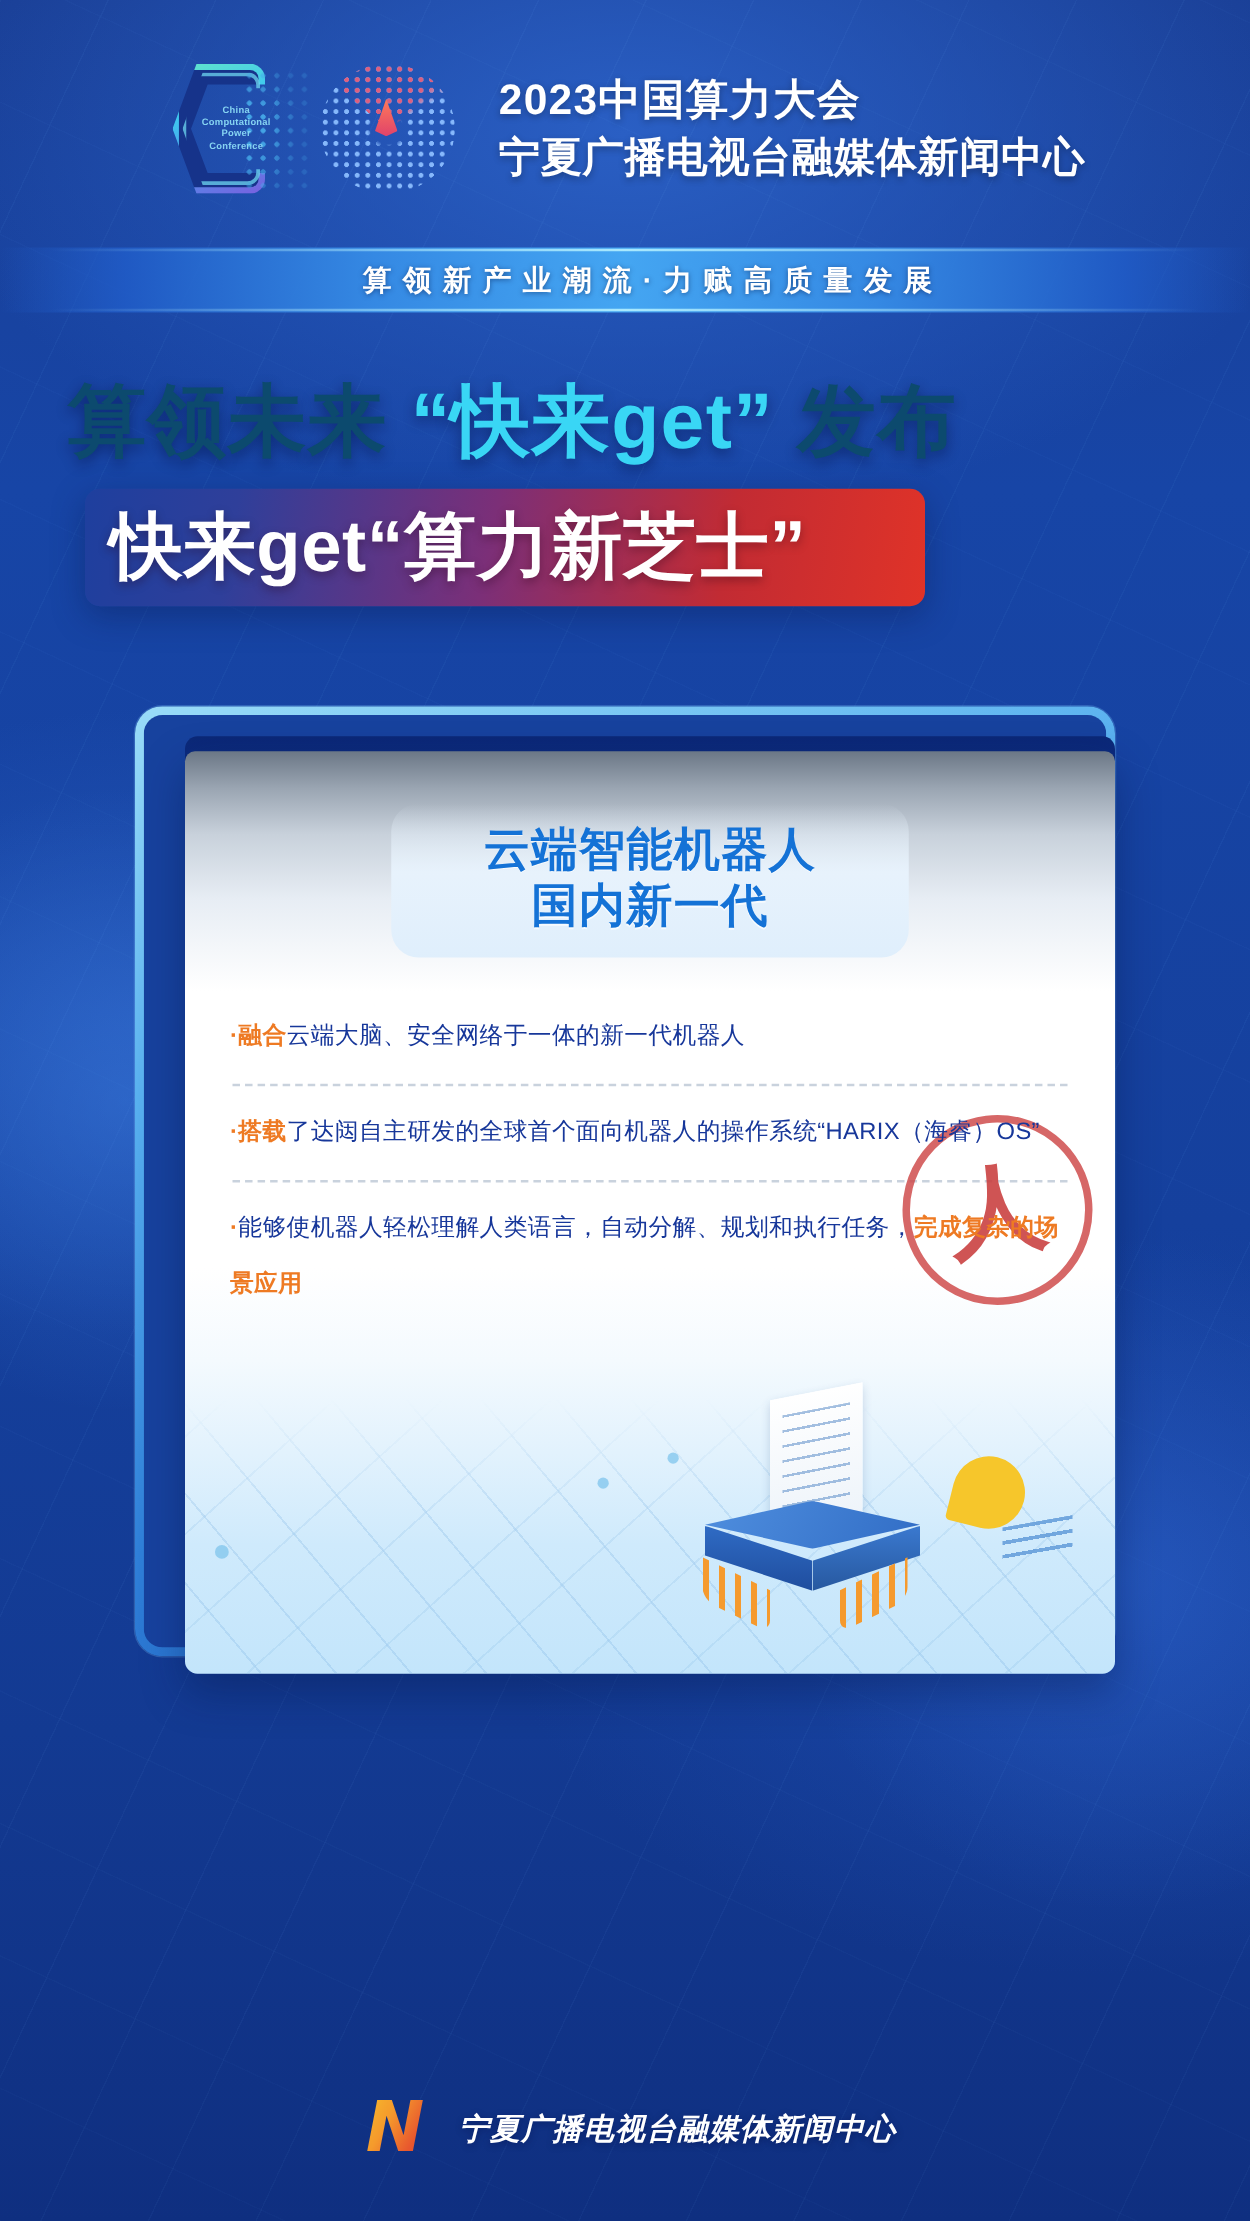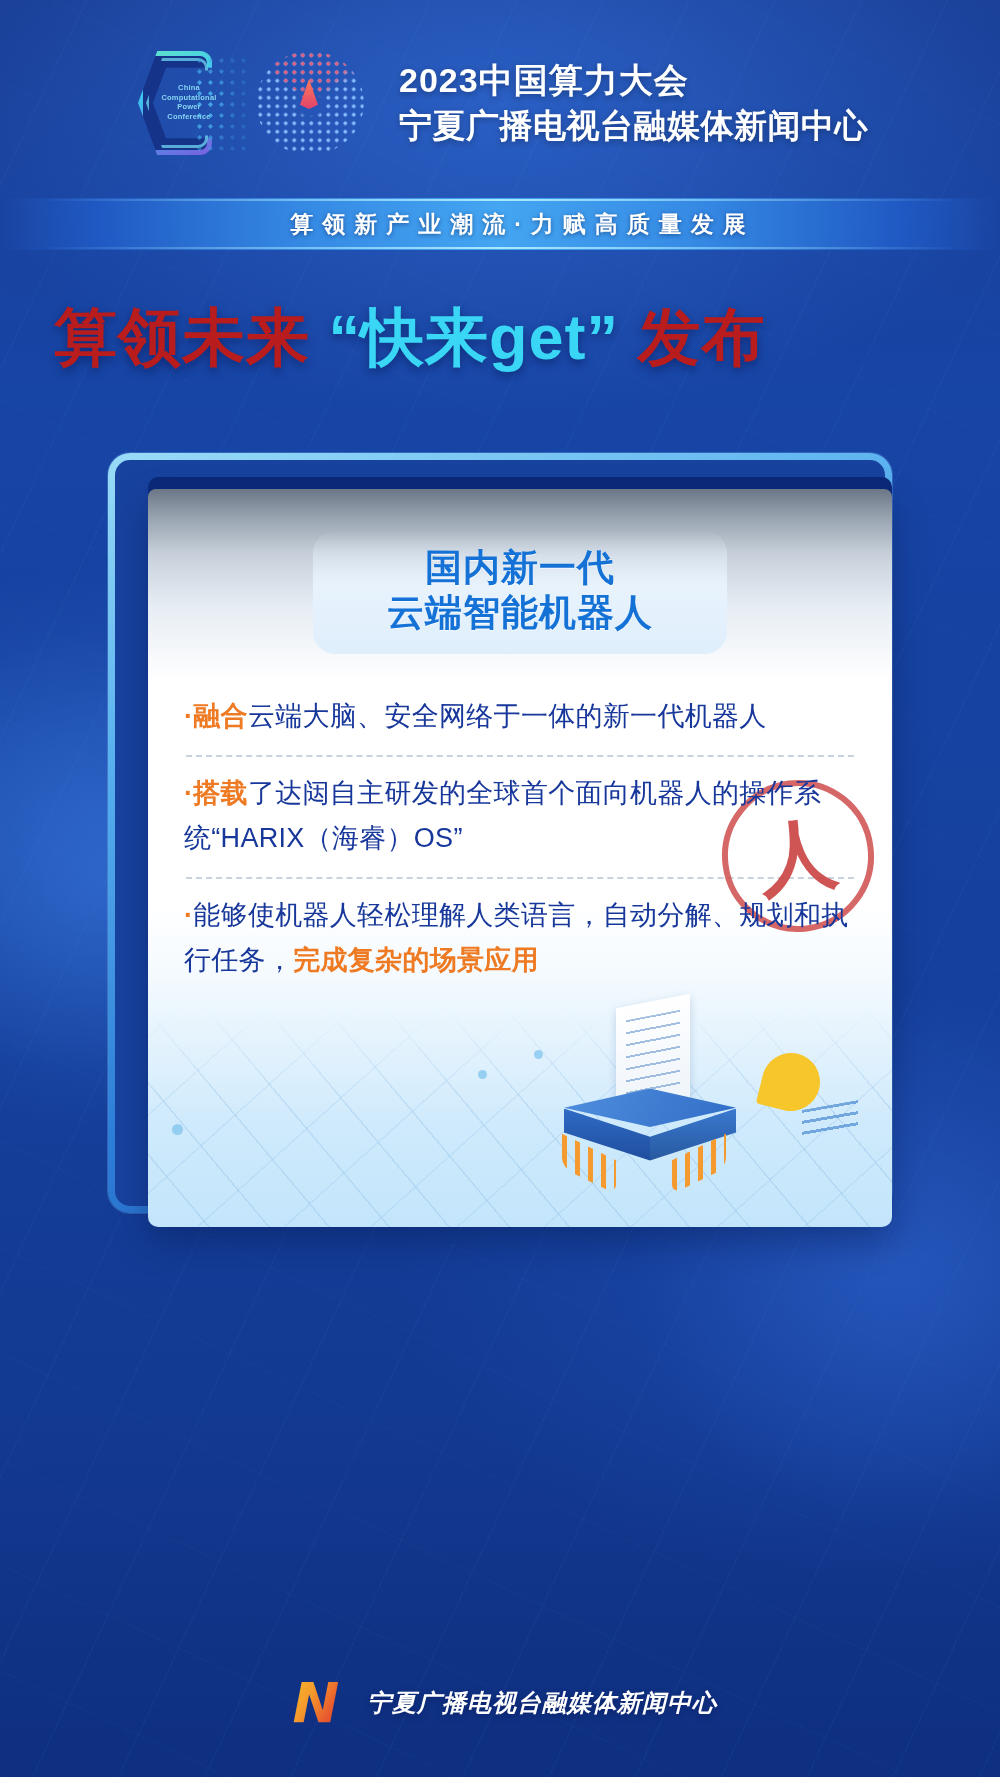--- a/index.html
+++ b/index.html
@@ -155,21 +155,21 @@
     position: relative;
     margin-top: 52px;
     padding-left: 54px;
   }
   .headline-line1 {
     font-size: 63px; font-weight: 900; line-height: 1.12;
     letter-spacing: 1px;
     white-space: nowrap;
   }
   .headline-line1 .w {
-    color: #b91c1c;
+    color: #0c4a6e;
     text-shadow: 0 4px 10px rgba(0,10,60,.45);
   }
   .headline-line1 .c {
     color: #39d6f5;
     text-shadow: 0 4px 10px rgba(0,10,60,.45);
   }
 
   .headline-banner {
     position: relative;
     margin-top: 18px;
@@ -256,21 +256,21 @@
   .card-title-line {
     font-size: 37px; font-weight: 900; color: #1472d6;
     line-height: 1.24; letter-spacing: 1px;
     text-shadow: 0 1px 0 rgba(255,255,255,.7);
   }
 
   .card-body { position: relative; padding: 26px 36px 0 36px; }
 
   .bullet {
     position: relative;
-    font-size: 27px;
+    font-size: 19px;
     line-height: 45px;
     color: #17379a;
     letter-spacing: .3px;
     padding: 14px 0 16px;
   }
   .bullet .hl { color: #ee7a23; font-weight: 800; }
   .bullet .dot { color: #ee7a23; font-weight: 900; }
 
   .divider {
     height: 0;
@@ -392,35 +392,38 @@
 </div>
 
 <div class="slogan-bar">
   <div class="slogan-text">算领新产业潮流·力赋高质量发展</div>
 </div>
 
 <div class="headline">
   <div class="headline-line1">
     <span class="w">算领未来</span><span class="c"> “快来get” </span><span class="w">发布</span>
   </div>
+  <div class="headline-banner">
+    <div class="headline-line2">快来get“算力新芝士”</div>
+  </div>
 </div>
 
 <div class="card-outer">
   <div class="card-frame-full"></div>
   <div class="card-shadowband"></div>
   <div class="card">
 
     <div class="card-circuit"></div>
     <div class="dot-a"></div>
     <div class="dot-b"></div>
     <div class="dot-c"></div>
 
     <div class="card-title-pill">
+      <div class="card-title-line">云端智能机器人</div>
       <div class="card-title-line">国内新一代</div>
-      <div class="card-title-line">云端智能机器人</div>
     </div>
 
     <div class="card-body">
 
       <div class="stamp">
         <span class="stamp-char">人</span>
       </div>
 
       <div class="bullet">
         <span class="dot">·</span><span class="hl">融合</span><span>云端大脑、安全网络于一体的新一代机器人</span>

